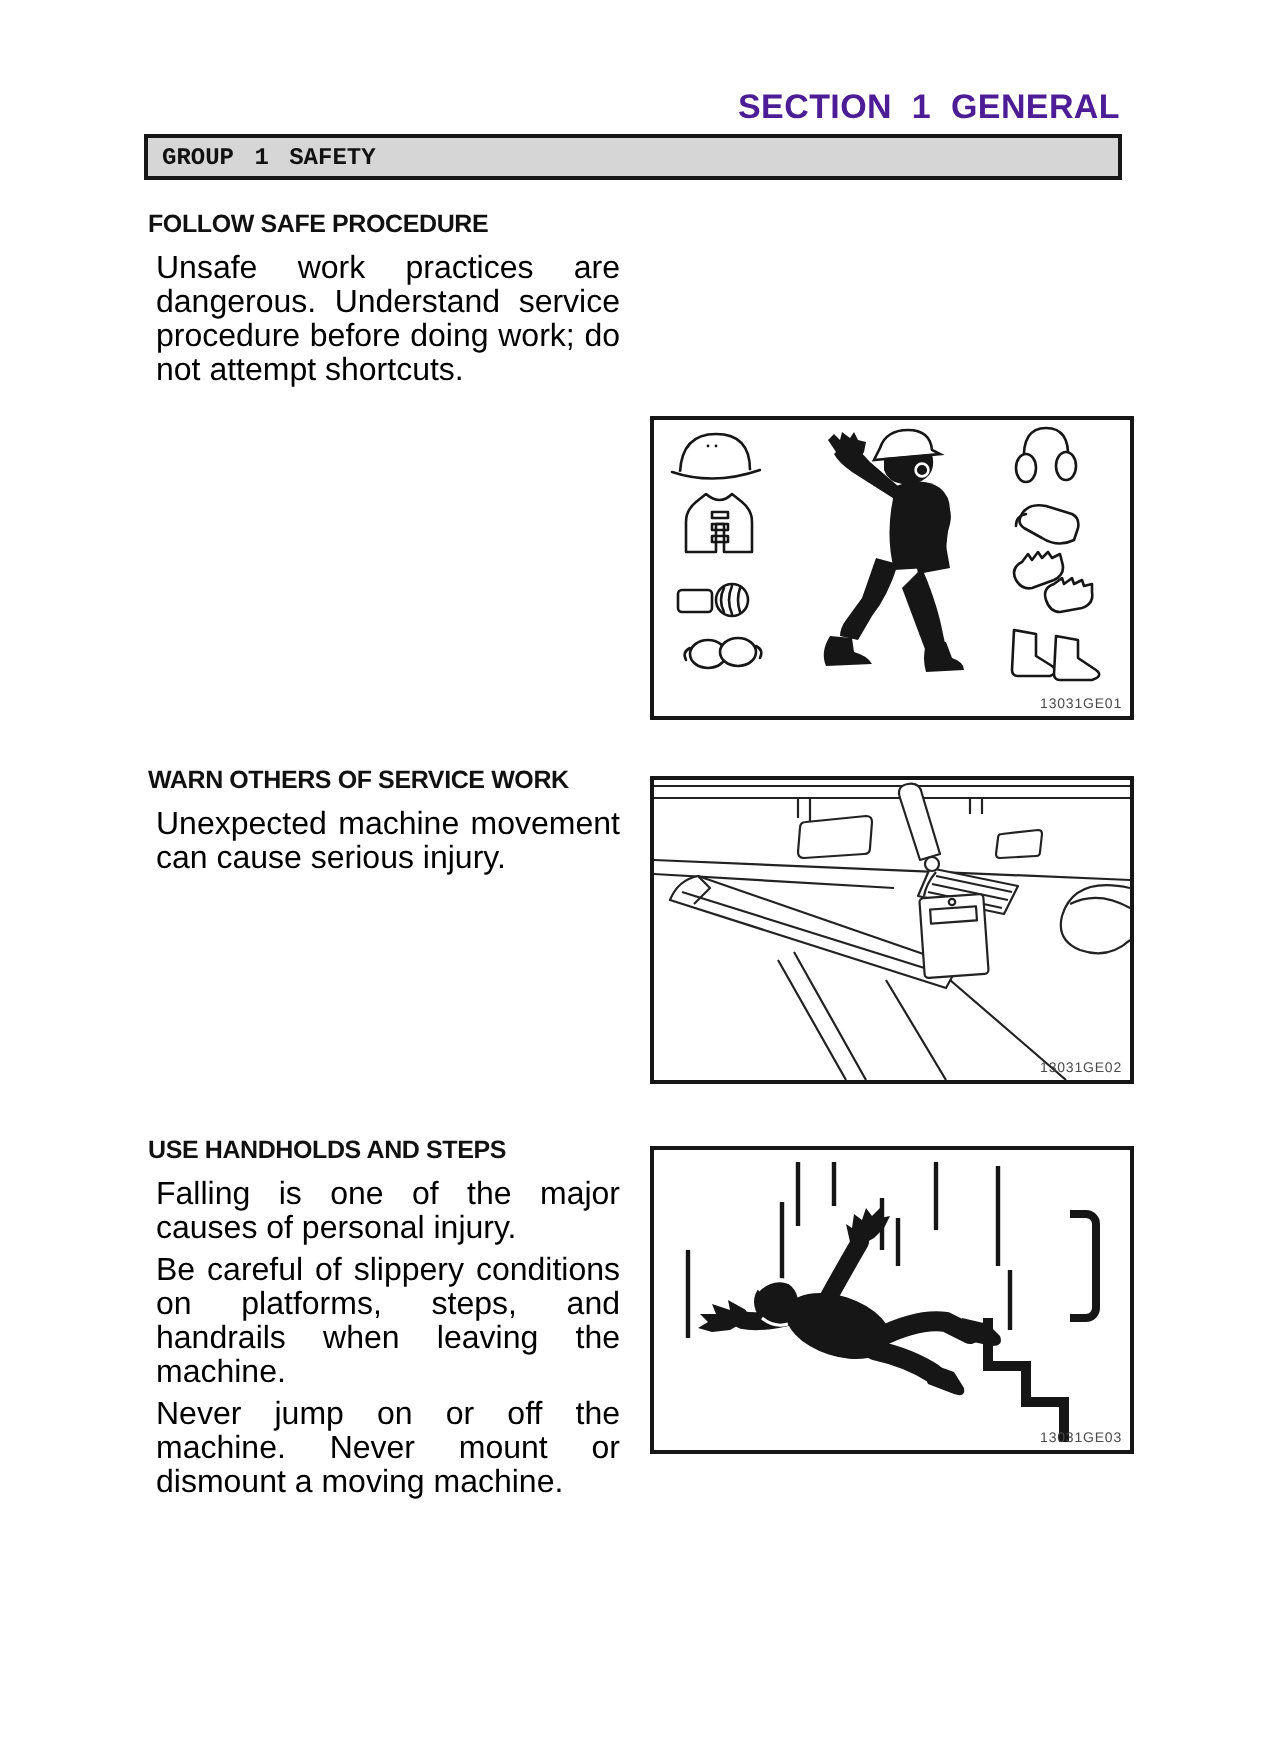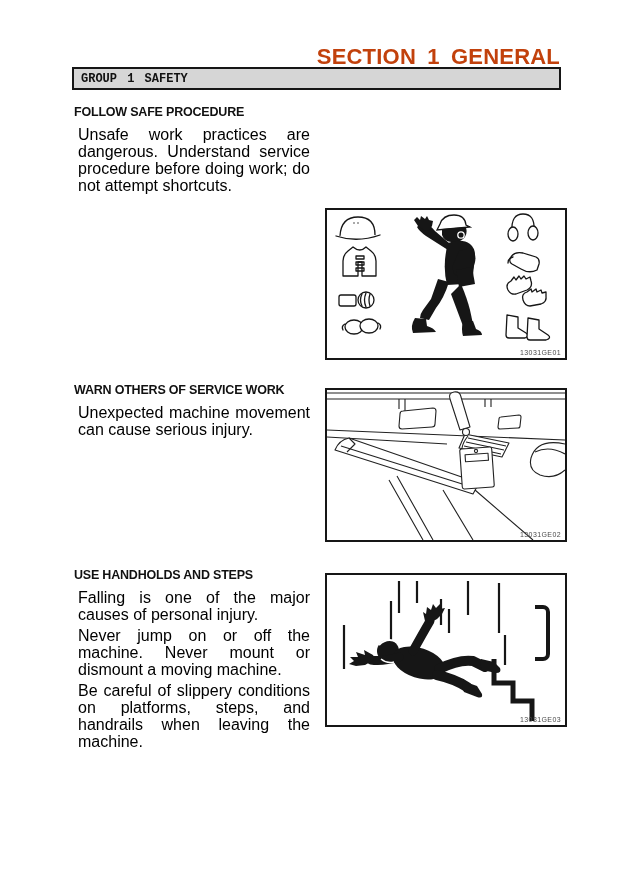--- a/index.html
+++ b/index.html
@@ -2,21 +2,21 @@
 <html><head>
 <meta charset="utf-8">
 <style>
   html,body{margin:0;padding:0;background:#ffffff;}
   #page{
     position:relative;width:632px;height:881px;background:#ffffff;
     font-family:"Liberation Sans","DejaVu Sans",sans-serif;color:#1c1c1c;overflow:hidden;
   }
   .section-title{
     position:absolute;top:44px;right:72px;
-    font-size:22px;font-weight:bold;letter-spacing:0.2px;word-spacing:5px;color:#c2410c;
+    font-size:17px;font-weight:bold;letter-spacing:0.2px;word-spacing:5px;color:#4c1d95;
   }
   .group-bar{
     position:absolute;left:72px;top:67px;width:489px;height:23px;box-sizing:border-box;
     background:#d6d6d6;border:2px solid #161616;display:flex;align-items:center;
     padding-left:7px;font-size:12px;font-weight:bold;word-spacing:3px;color:#111;font-family:Liberation Mono, monospace;
   }
   .txt{position:absolute;left:74px;width:240px;}
   .txt h3{margin:0 0 7px 0;font-size:12.5px;font-weight:bold;letter-spacing:-0.2px;color:#111;}
   .txt p{margin:4px;font-size:16px;line-height:17px;text-align:justify;color:#000000;}
   .fig{
@@ -145,22 +145,22 @@
           <circle cx="149" cy="61" r="1.6"></circle>
         </g>
       </g>
     </svg>
     <figcaption>13031GE02</figcaption>
   </figure>
 
   <section class="txt" style="top:568px">
     <h3>USE HANDHOLDS AND STEPS</h3>
     <p>Falling is one of the major causes of personal injury.</p>
+    <p>Be careful of slippery conditions on platforms, steps, and handrails when leaving the machine.</p>
     <p>Never jump on or off the machine. Never mount or dismount a moving machine.</p>
-    <p>Be careful of slippery conditions on platforms, steps, and handrails when leaving the machine.</p>
   </section>
 
   <figure class="fig" style="top:573px;height:154px">
     <svg viewBox="0 0 238 150">
       <g stroke="#161616" stroke-width="2.2" fill="none">
         <path d="M17,50 V94 M64,26 V74 M72,6 V38 M90,6 V28 M114,24 V50 M122,34 V58 M141,6 V40 M172,8 V58 M178,60 V90"></path>
       </g>
       <path d="M167,84 V108 H186 V126 H205 V146" stroke="#161616" stroke-width="5" fill="none"></path>
       <path d="M208,32 h8 a5,5 0 0 1 5,5 v42 a5,5 0 0 1 -5,5 h-8" stroke="#161616" stroke-width="4" fill="none"></path>
       <g fill="#161616">

